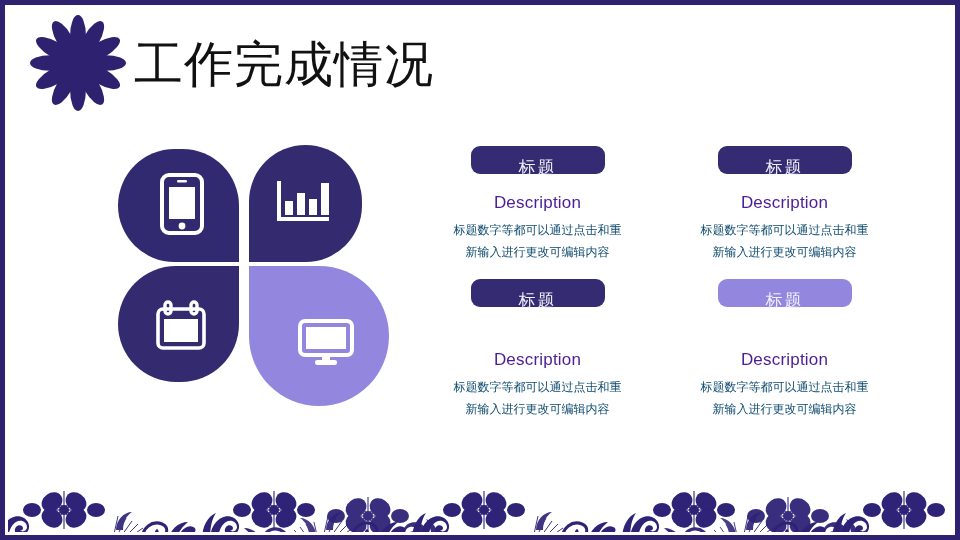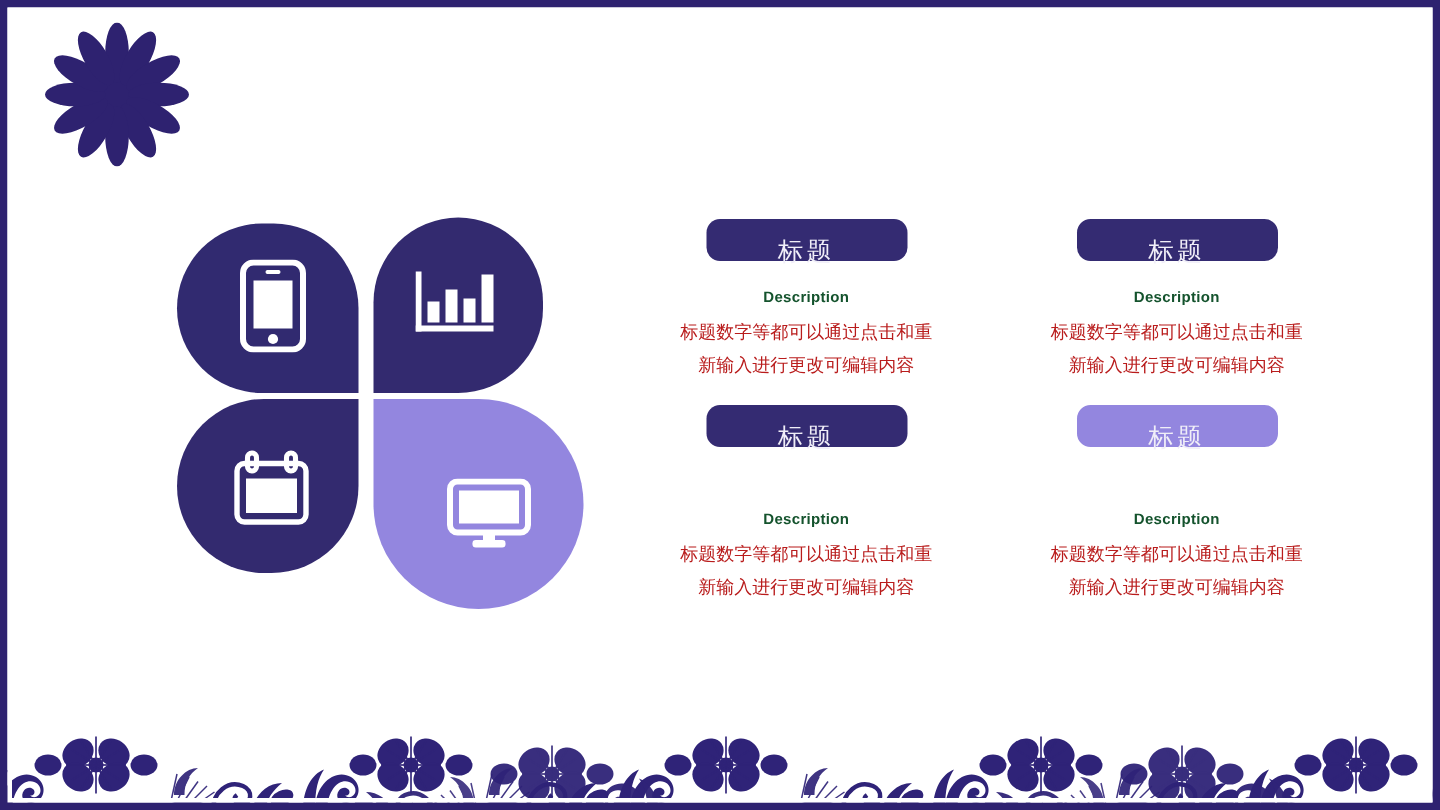--- a/index.html
+++ b/index.html
@@ -141,29 +141,29 @@
     letter-spacing: 2px;
     text-align: center;
     border: none;
     cursor: pointer;
     font-family: "Liberation Sans", "DejaVu Sans", sans-serif;
   }
   .pill-dark  { background: #342b72; }
   .pill-light { background: #9386df; }
 
   .desc-title {
-    font-size: 10px;
-    font-weight: bold;
-    color: #14532d;
+    font-size: 17px;
+    font-weight: normal;
+    color: #4c1d95;
     margin-top: 19px;
     letter-spacing: 0.2px;
   }
   .desc-body {
     font-size: 12px;
-    color: #b91c1c;
+    color: #0c4a6e;
     line-height: 22px;
     margin-top: 6px;
     white-space: pre-line;
   }
   .row-gap-top { margin-top: 16px; }
   .row2 .desc-title { margin-top: 43px; }
 
   
   .ornament {
     position: absolute;
@@ -196,20 +196,21 @@
             <ellipse cx="50" cy="21" rx="8.2" ry="21" transform="rotate(180 50 50)"></ellipse>
             <ellipse cx="50" cy="21" rx="8.2" ry="21" transform="rotate(210 50 50)"></ellipse>
             <ellipse cx="50" cy="21" rx="8.2" ry="21" transform="rotate(240 50 50)"></ellipse>
             <ellipse cx="50" cy="21" rx="8.2" ry="21" transform="rotate(270 50 50)"></ellipse>
             <ellipse cx="50" cy="21" rx="8.2" ry="21" transform="rotate(300 50 50)"></ellipse>
             <ellipse cx="50" cy="21" rx="8.2" ry="21" transform="rotate(330 50 50)"></ellipse>
           </g>
         </g>
       </svg>
     </div>
+    <div class="page-title">工作完成情况</div>
   </div>
 
   <div class="clover">
 
     <div class="petal petal-tl">
       <span class="icon-phone">
         <svg width="44" height="62" viewBox="0 0 44 62" aria-hidden="true">
           <rect x="2" y="2" width="40" height="58" rx="7" ry="7" fill="none" stroke="#ffffff" stroke-width="4"></rect>
           <rect x="9" y="14" width="26" height="32" fill="#ffffff"></rect>
           <rect x="17" y="7" width="10" height="2.6" rx="1.3" fill="#ffffff"></rect>

